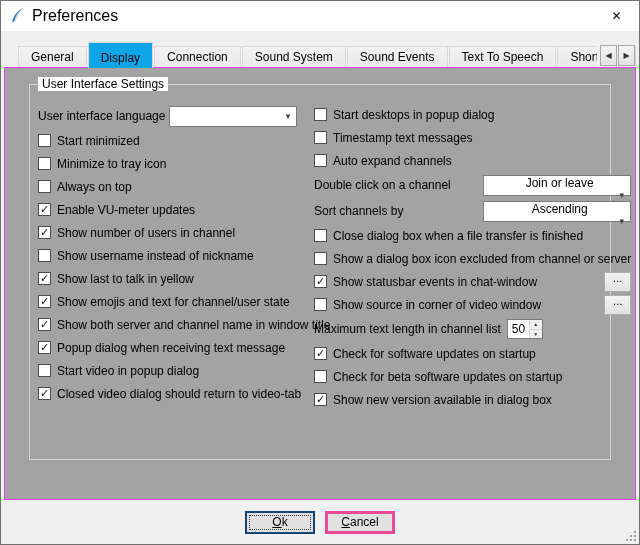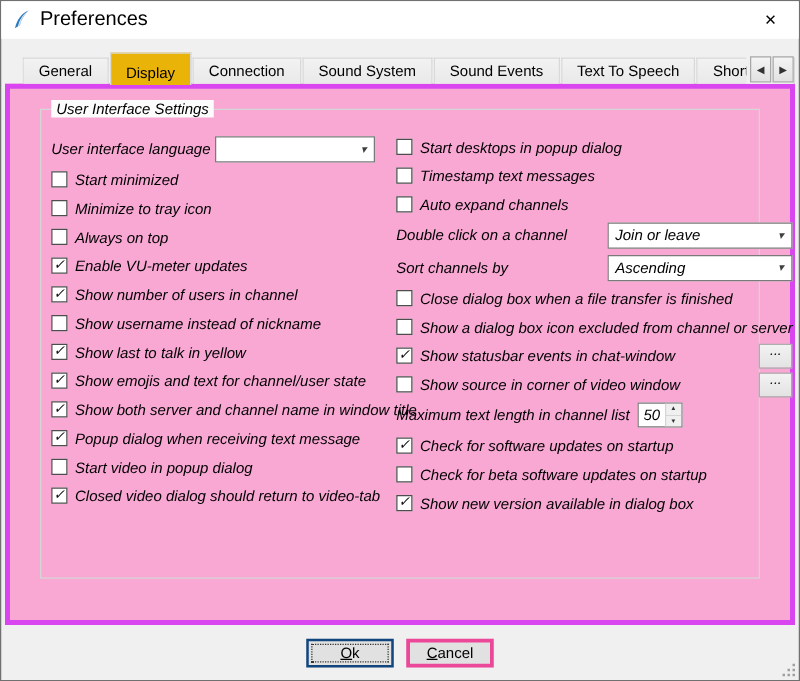--- a/index.html
+++ b/index.html
@@ -38,37 +38,37 @@
   }
   .tab {
     flex: none; height: 21px; margin-bottom: 1px;
     padding: 3px 12px 0 12px;
     background: linear-gradient(#f2f2f2, #e9e9e9);
     border: 1px solid #d9d9d9; border-bottom: none;
     margin-right: 1px; white-space: nowrap; cursor: default;
   }
   .tab.active {
     height: 26px; margin-bottom: 0; padding-top: 8px;
-    background: #eab308; position: relative; z-index: 4;
+    background: #0ea5e9; position: relative; z-index: 4;
   }
   .tab-scroll {
     position: absolute; right: 1px; bottom: 1px; height: 22px; width: 38px;
     display: flex; background: #f0f0f0; z-index: 5; padding-left: 2px;
   }
   .tab-scroll .scroll-btn {
     width: 17px; height: 21px; margin-left: 1px;
     border: 1px solid #a8a8a8; background: linear-gradient(#f4f4f4, #e2e2e2);
     display: flex; align-items: center; justify-content: center;
     font-size: 8px; color: #333; cursor: default;
   }
   
   .panel {
-    flex: 1; margin: 0 3px; background: #f9a8d4;
-    border: 4px solid #d946ef; margin-top: -1px;
-    position: relative; z-index: 1; font-style: italic;
+    flex: 1; margin: 0 3px; background: #a3a3a3;
+    border: 1px solid #d946ef; margin-top: -1px;
+    position: relative; z-index: 1;
   }
   .groupbox {
     position: relative; margin: 16px 24px 0 24px; height: 376px;
     border: 1px solid #d5d5d5; padding: 18px 10px 0 8px;
   }
   .group-title {
     position: absolute; top: -8px; left: 8px;
     background: #fcfcfc; padding: 0 4px; font-size: 12px;
   }
   .columns { display: flex; }
@@ -87,21 +87,21 @@
   .lbl { white-space: nowrap; }
   .combo {
     height: 21px; background: #fff; border: 1px solid #7a7a7a;
     display: flex; align-items: center; padding-left: 5px; cursor: default;
   }
   .combo-arrow {
     margin-left: auto; width: 17px; text-align: center;
     font-size: 9px; color: #404040; flex: none;
   }
   .combo.lang { width: 128px; margin-left: 4px; }
-  .combo.right-combo { width: 148px; margin-left: auto; }
+  .combo.right-combo { width: 148px; margin-left: auto; flex-direction: column; }
   .dots-btn {
     width: 27px; height: 20px; margin-left: auto;
     background: linear-gradient(#f2f2f2, #e3e3e3); border: 1px solid #adadad;
     display: flex; align-items: flex-start; justify-content: center;
     font-size: 11px; line-height: 10px; cursor: default;
   }
   .spinbox {
     width: 36px; height: 20px; margin-left: 6px;
     background: #fff; border: 1px solid #7a7a7a;
     display: flex; align-items: center;

